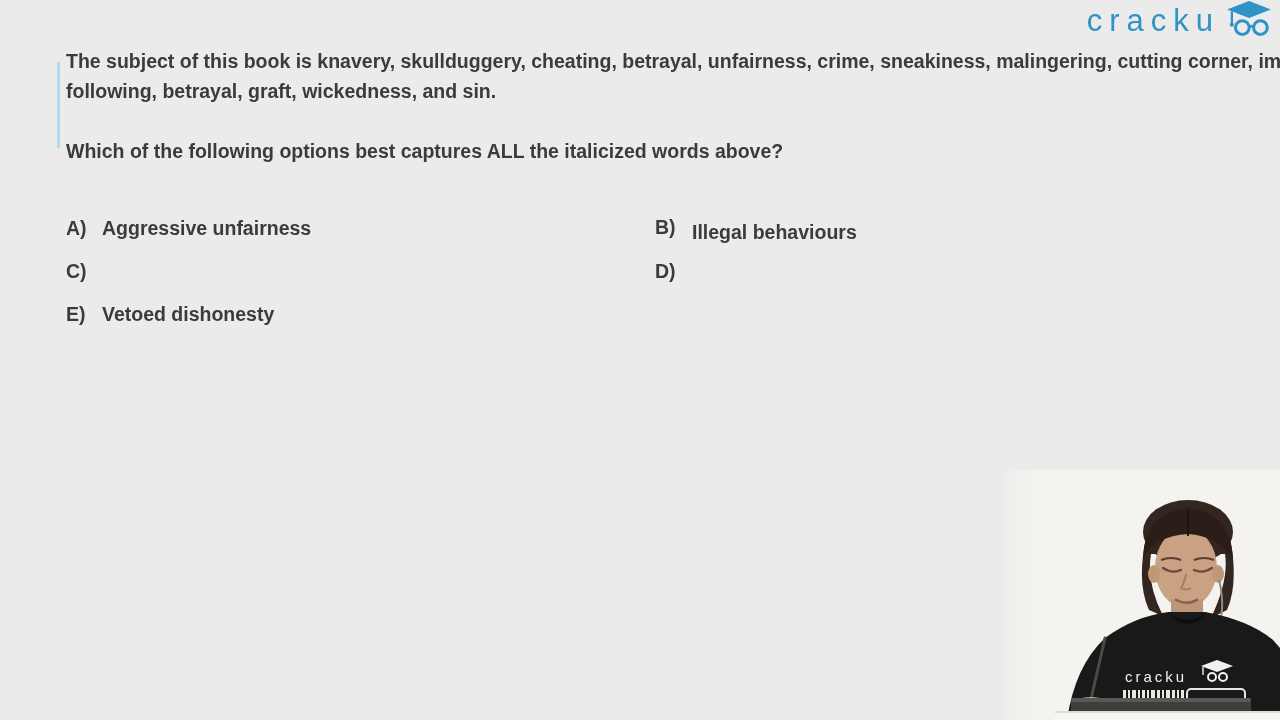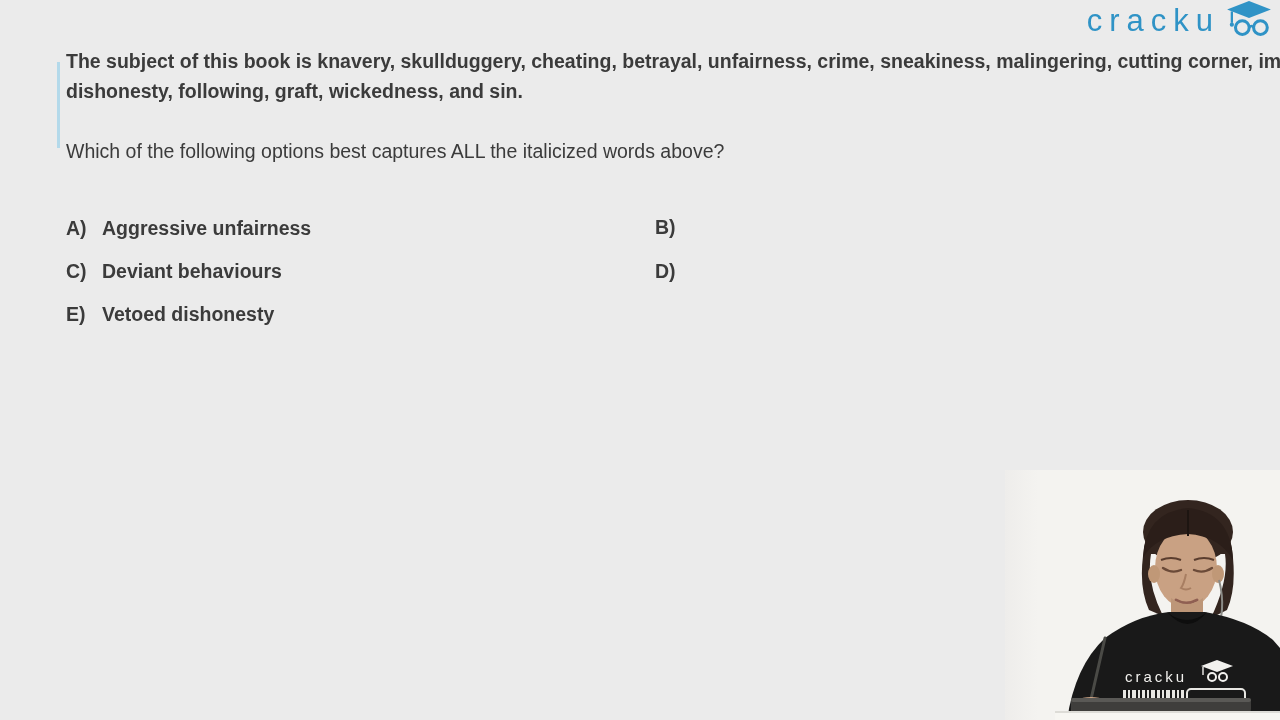--- a/index.html
+++ b/index.html
@@ -49,21 +49,21 @@
     font-size: 19.5px;
     font-weight: 600;
     line-height: 30px;
     white-space: nowrap;
   }
   .prompt {
     position: absolute;
     left: 66px;
     top: 136px;
     font-size: 19.5px;
-    font-weight: 400;
+    font-weight: 700;
     line-height: 30px;
     white-space: nowrap;
   }
 
   
   .options {
     position: absolute;
     left: 0;
     top: 212px;
     width: 1280px;
@@ -115,35 +115,35 @@
     <circle cx="6" cy="27" r="2.2" fill="#2f93c6"></circle>
     <circle cx="17" cy="30" r="7.2" fill="none" stroke="#2f93c6" stroke-width="3.2"></circle>
     <circle cx="36" cy="30" r="7.2" fill="none" stroke="#2f93c6" stroke-width="3.2"></circle>
     <path d="M 24.2 30 Q 26.5 26.5 28.8 30" fill="none" stroke="#2f93c6" stroke-width="2.6"></path>
   </svg>
 </div>
 
 <div class="quote-bar"></div>
 <div class="question-block">
   <div class="passage-line">The subject of this book is knavery, skullduggery, cheating, betrayal, unfairness, crime, sneakiness, malingering, cutting corner, immorality,</div>
-  <div class="passage-line">dishonesty, following, graft, wickedness, and sin.</div>
+  <div class="passage-line">following, betrayal, graft, wickedness, and sin.</div>
 </div>
 <div class="prompt">Which of the following options best captures ALL the italicized words above?</div>
 
 <div class="options">
   <div class="opt opt-a">
     <span class="letter">A)</span>
     <span>Aggressive unfairness</span>
   </div>
   <div class="opt opt-b">
     <span class="letter">B)</span>
+    <span style="padding-top:5px;">Illegal behaviours</span>
   </div>
   <div class="opt opt-c">
     <span class="letter">C)</span>
-    <span>Deviant behaviours</span>
   </div>
   <div class="opt opt-d">
     <span class="letter">D)</span>
   </div>
   <div class="opt opt-e">
     <span class="letter">E)</span>
     <span>Vetoed dishonesty</span>
   </div>
 </div>
 

